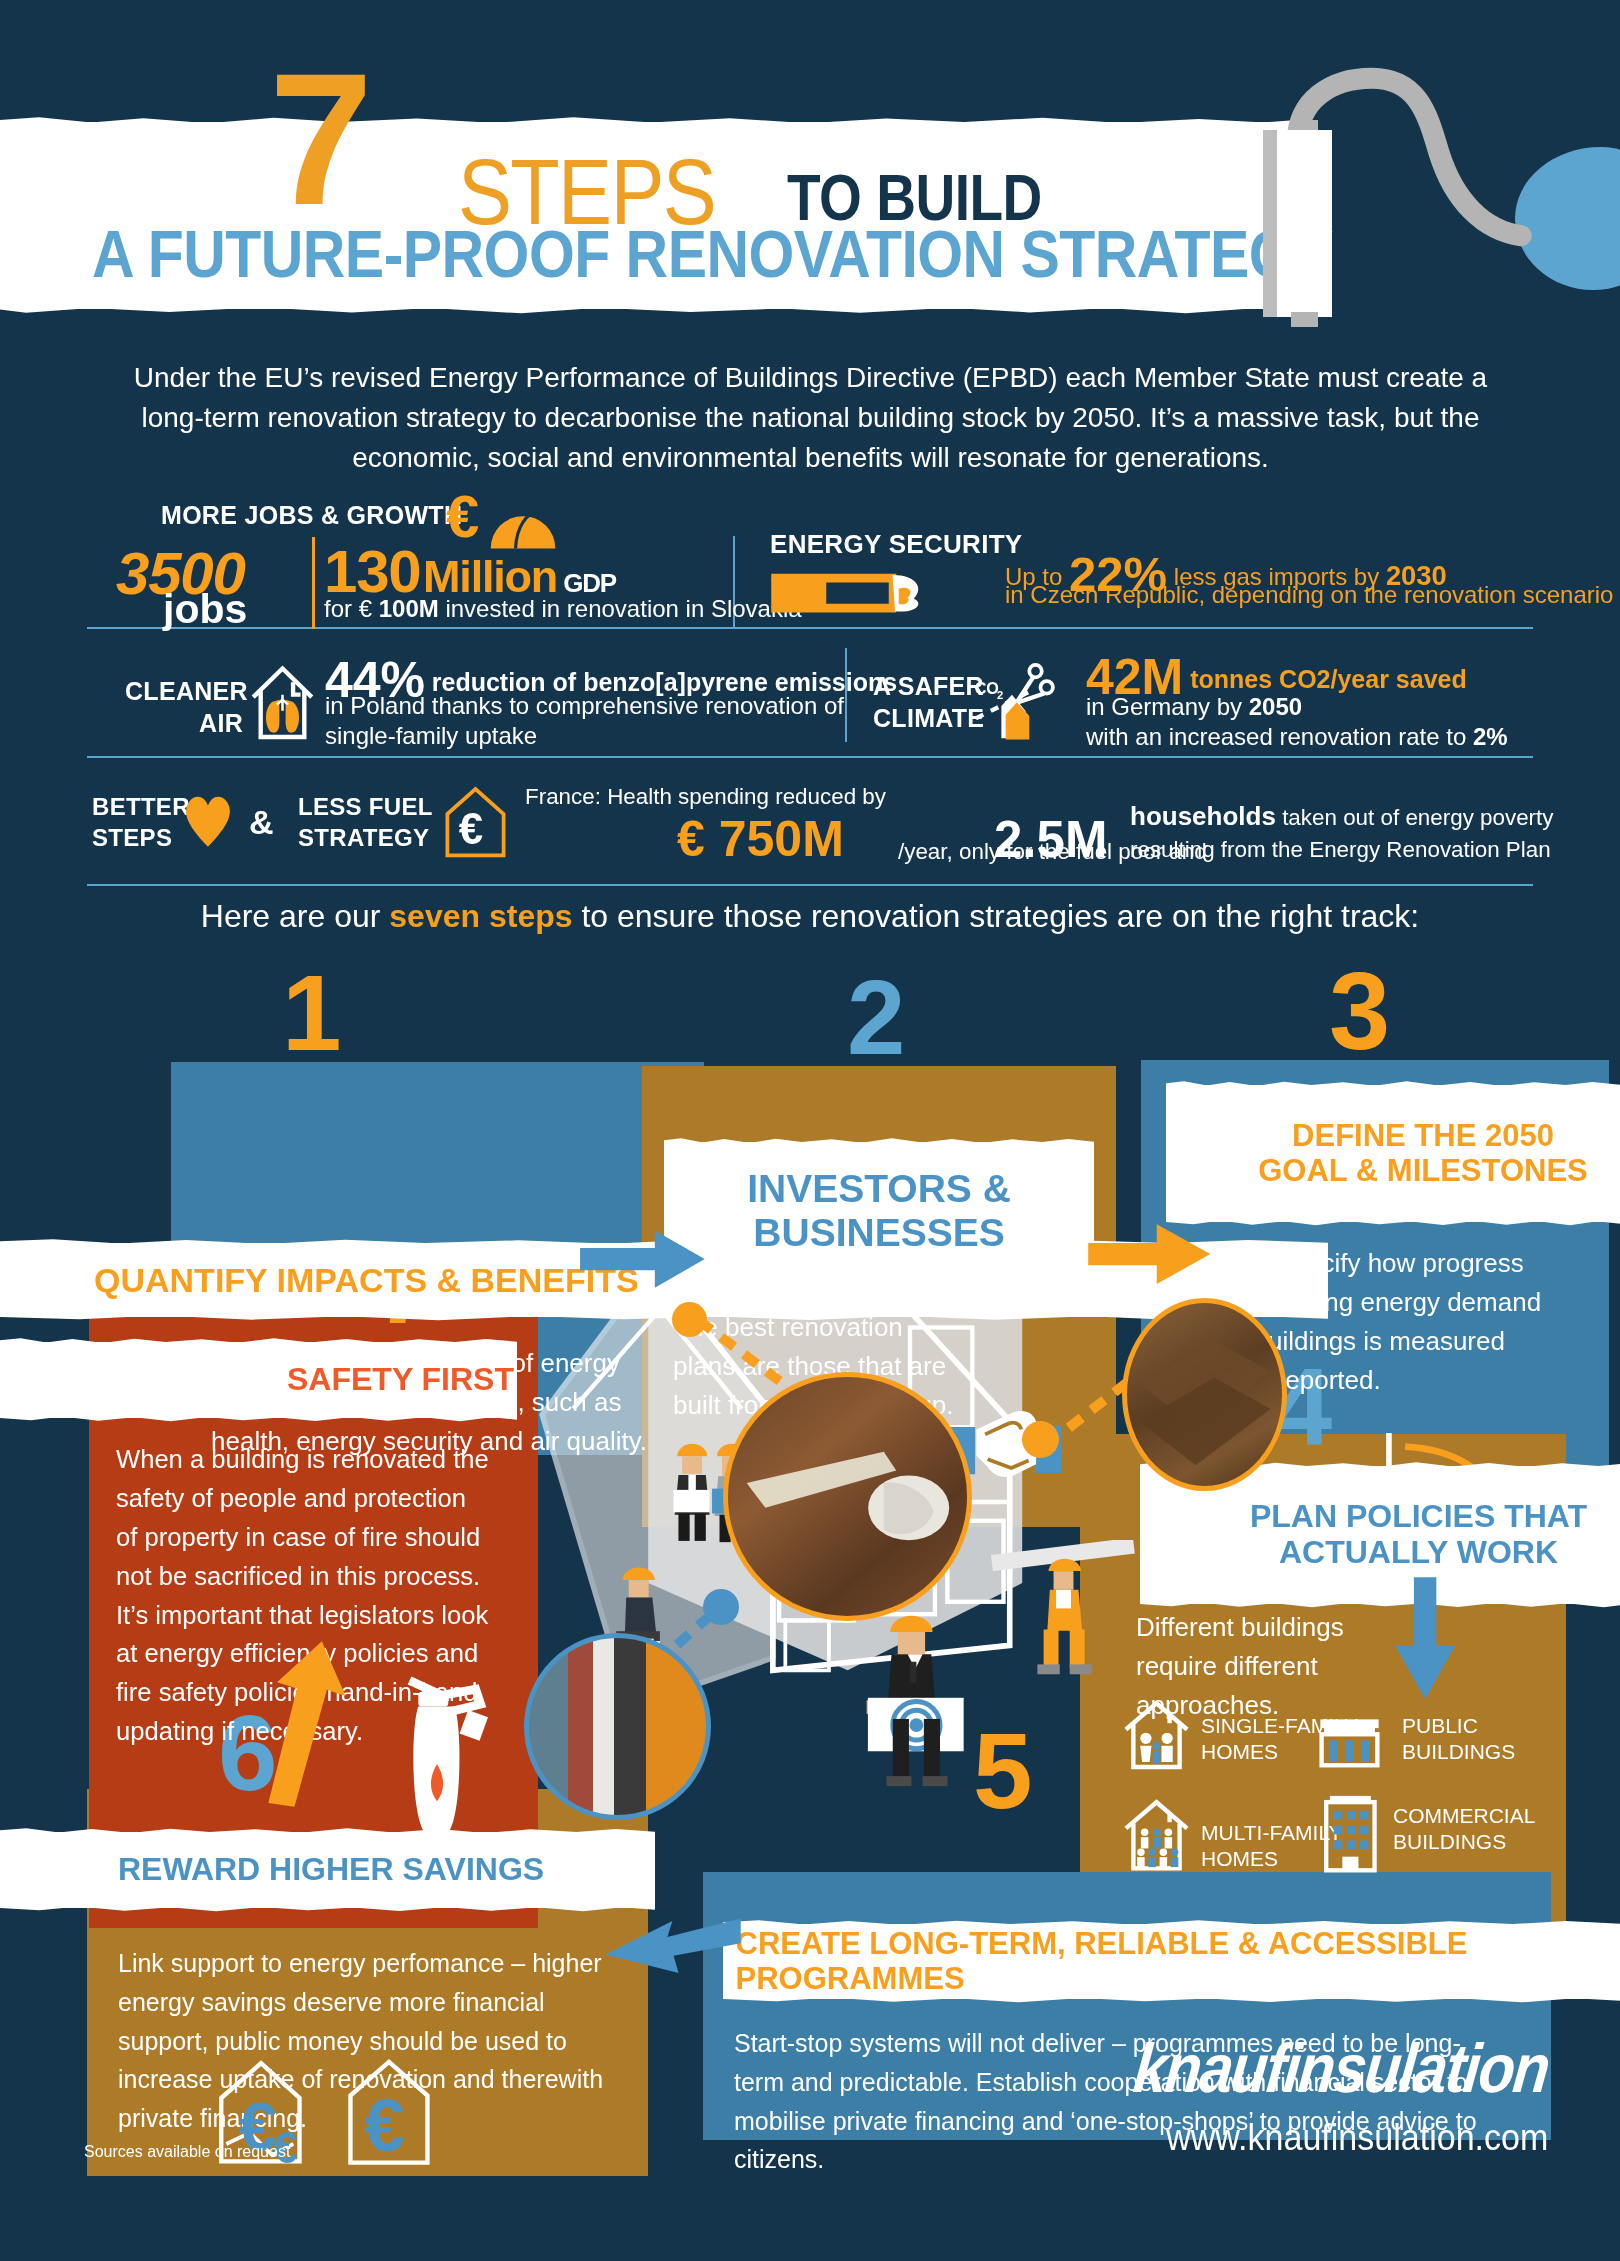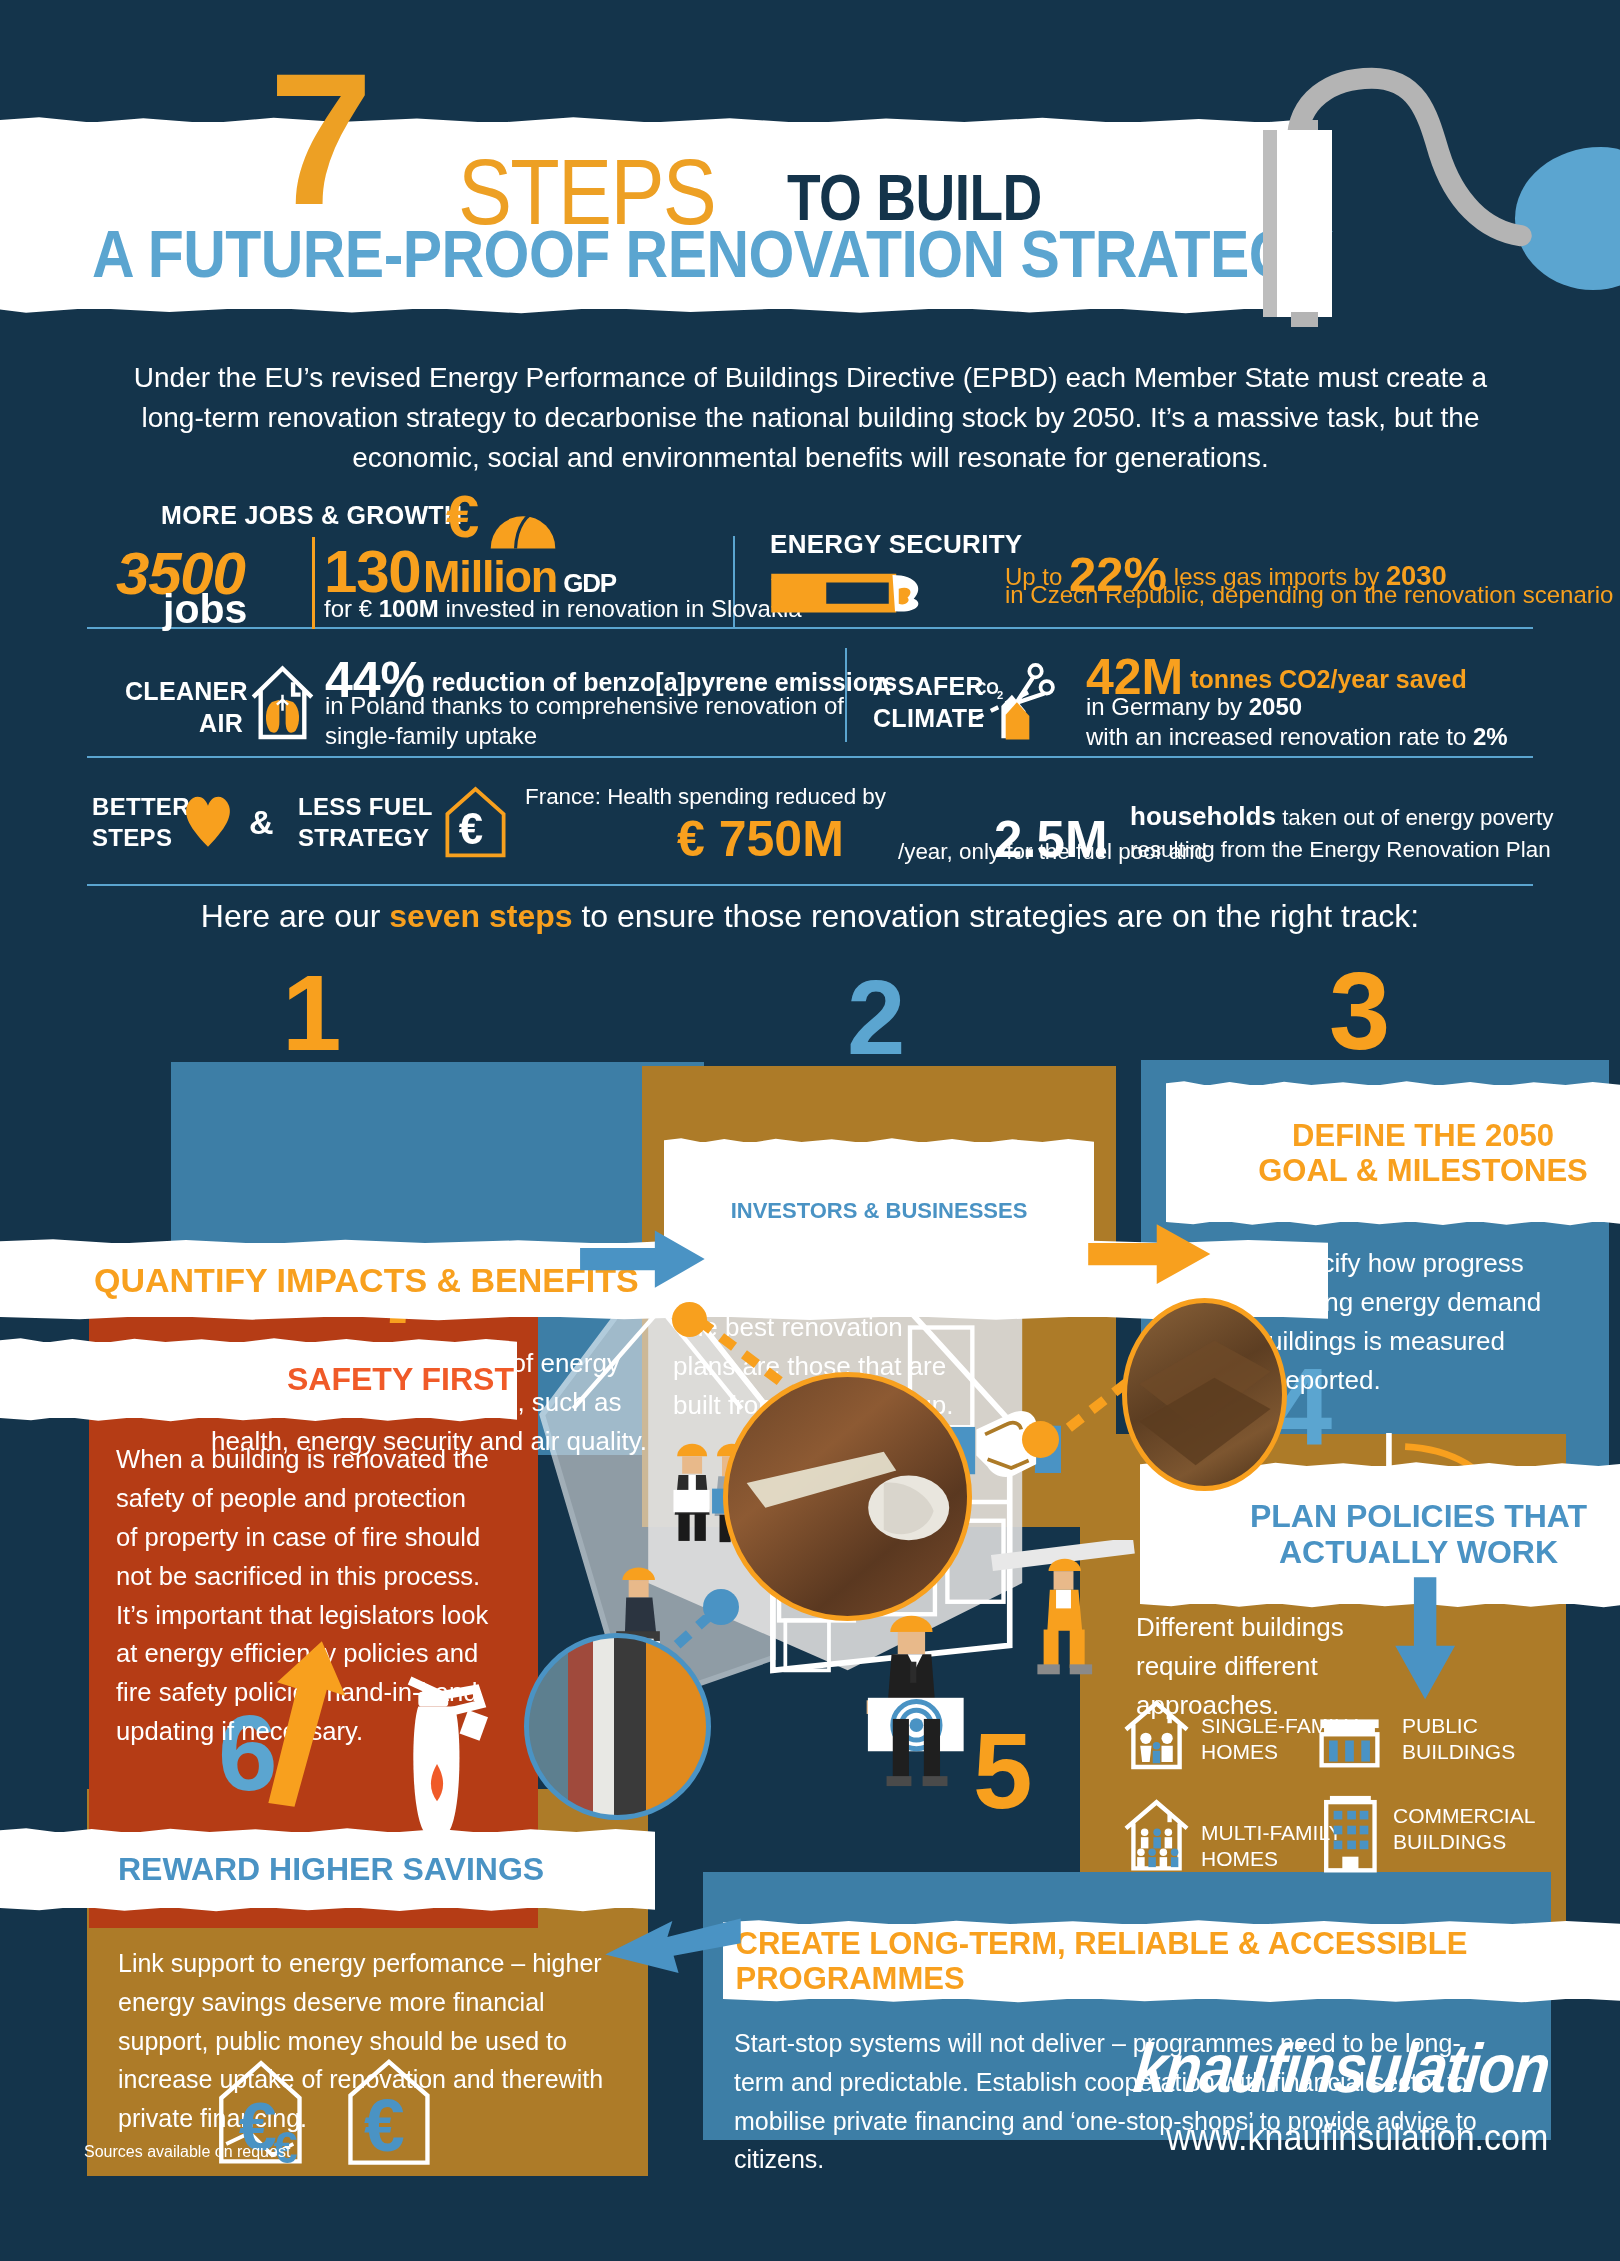--- a/index.html
+++ b/index.html
@@ -235,21 +235,21 @@
   <svg width="131" height="81" viewBox="0 0 210 130">
     <path d="M0 48 L120 48 L120 20 L200 66 L120 112 L120 84 L0 84 Z" fill="#4a93c4"></path>
   </svg>
 </div>
 
 <div class="stepnum" style="left:847px; top:973px; font-size:105px; color:#5ba5d0;">2</div>
 <div class="card" style="left:642px; top:1066px;">
   <div class="card-bg" style="position:absolute; left:0; top:0; width:474px; height:461px; background:#ad7b28;"></div>
 </div>
 <div class="ribbon" style="left:664px; top:1142px; width:430px; height:138px; flex-direction:column; justify-content:center;">
-  <div class="ribbon-text" style="font-size:22px; color:#4a93c4; text-align:center; width:100%;">INVESTORS &amp; BUSINESSES</div>
+  <div class="ribbon-text" style="font-size:39px; color:#4a93c4; text-align:center; width:100%;">INVESTORS &amp; BUSINESSES</div>
 </div>
 <div class="body-text" style="left:673px; top:1308px; width:281px; font-size:26px;">The best renovation plans are those that are built from the bottom up.</div>
 <div style="position:absolute; left:949px; top:1402px; z-index:5;">
   <svg width="112" height="81" viewBox="0 0 180 130">
     <rect x="0" y="40" width="42" height="76" fill="#4a93c4"></rect>
     <rect x="138" y="38" width="42" height="76" fill="#4a93c4"></rect>
     <path d="M44 44 L100 18 C118 10 136 16 140 32 L140 100 L104 118 C88 124 70 118 62 104 L44 86 Z" fill="#ffffff"></path>
     <path d="M58 52 L92 36 C104 30 114 34 116 44" fill="none" stroke="#ad7b28" stroke-width="6"></path>
     <path d="M62 92 L100 106 L128 94" fill="none" stroke="#ad7b28" stroke-width="6"></path>
   </svg>

